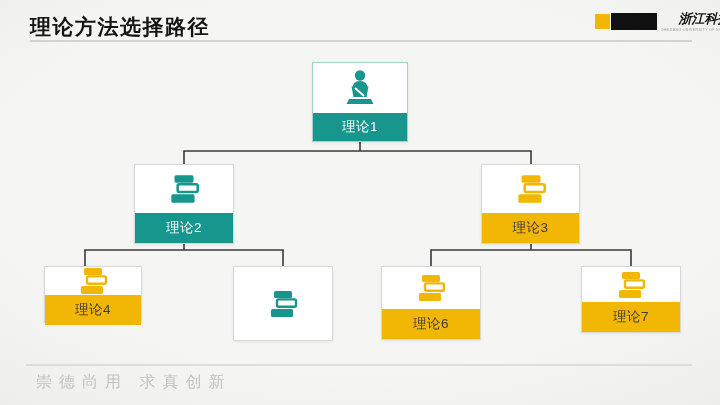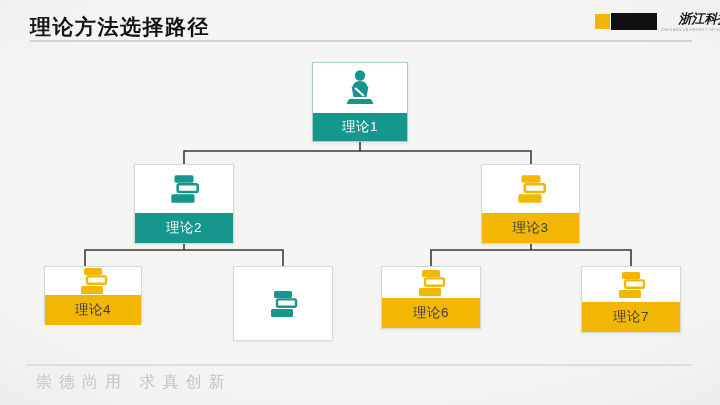--- a/index.html
+++ b/index.html
@@ -30,21 +30,21 @@
   .node.root .label{height:28px;flex:0 0 28px;}
   .node.teal .icon-area{color:var(--teal,#16968C);}
   .node.gold .icon-area{color:var(--gold,#F2B705);}
   .node.teal .label{background:var(--teal,#16968C);color:#ffffff;}
   .node.gold .label{background:var(--gold,#F2B705);color:var(--gold-label-text,#3d3d3d);}
   .n1{left:312px;top:62px;width:96px;height:80px;}
   .n2{left:134px;top:164px;width:100px;height:80px;}
   .n3{left:481px;top:164px;width:99px;height:80px;}
   .n4{left:36px;top:266px;width:98px;height:57px;margin-left:8px;}
   .n5{left:233px;top:266px;width:100px;height:75px;}
-  .n6{left:381px;top:266px;width:100px;height:63px;}
+  .n6{left:381px;top:266px;width:100px;height:74px;}
   .n7{left:581px;top:266px;width:100px;height:67px;}
   .connectors{position:absolute;left:0;top:0;width:720px;height:405px;pointer-events:none;}
   .connectors path{stroke:var(--connector,#3a3a3a);stroke-width:1.6;fill:none;stroke-linecap:square;}
   
   .foot-rule{position:absolute;left:26px;right:28px;top:364px;height:2px;background:#dddddb;}
   .motto{position:absolute;left:36px;top:372px;font-size:16px;color:#c3c3c3;letter-spacing:7px;}
 </style>
 </head>
 <body>
 

